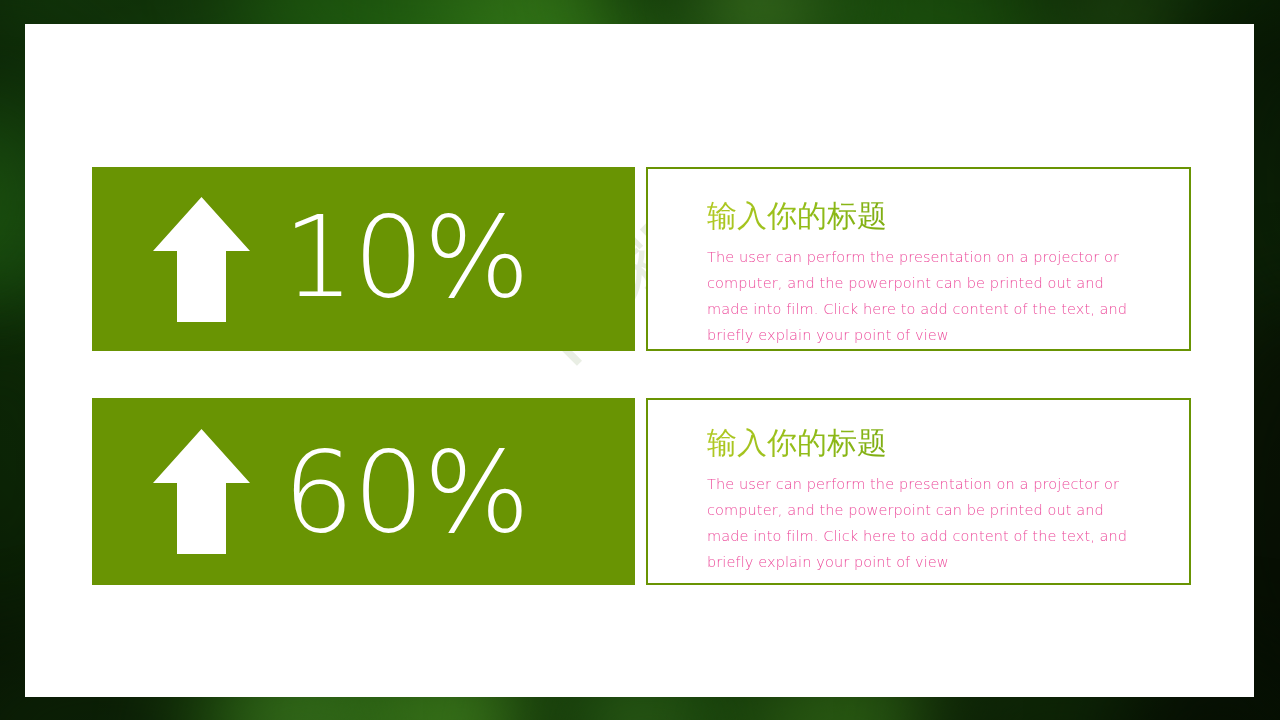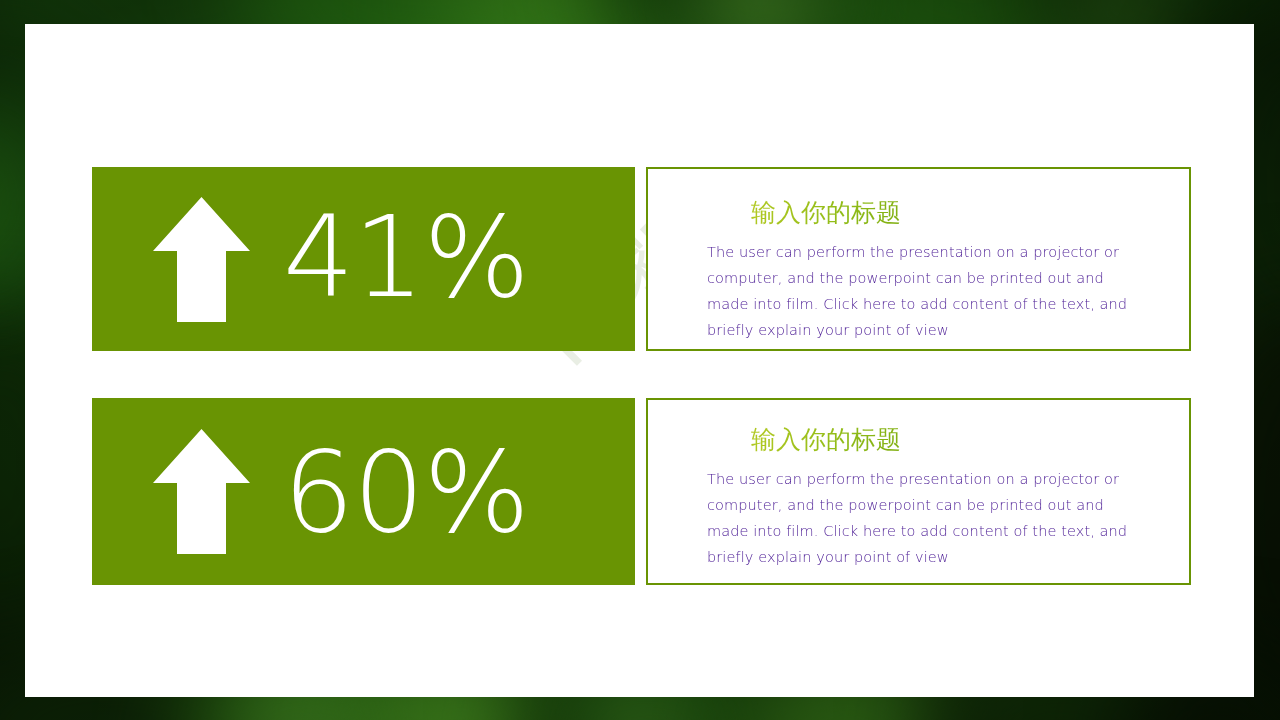--- a/index.html
+++ b/index.html
@@ -136,38 +136,37 @@
     border: 2px solid #699403;
     background: #ffffff;
     padding: 30px 46px 20px 59px;
     display: flex;
     flex-direction: column;
     justify-content: flex-start;
   }
   #row-2 .info-card { padding-top: 26px; }
 
   .info-title {
-    font-size: 25px;
+    font-size: 30px;
     font-weight: 400;
     line-height: 1.1;
     margin-bottom: 12px;
     background: linear-gradient(100deg, #b2c923 0%, #8fbb18 25%, #6d9e0c 60%, #4e7d06 100%);
     -webkit-background-clip: text;
     background-clip: text;
     color: transparent;
     -webkit-text-fill-color: transparent;
     font-family: "DejaVu Sans", sans-serif;
     white-space: nowrap;
-    margin-left: 44px;
   }
 
   .info-body {
     font-size: 14.5px;
     line-height: 26px;
-    color: #4c1d95;
+    color: #ec4899;
     font-weight: 300;
     letter-spacing: .1px;
     max-width: 452px;
     font-family: "DejaVu Sans", sans-serif;
   }
 </style>
 </head>
 <body>
 
 <div id="backdrop">
@@ -199,21 +198,21 @@
 <div id="slide">
 
   <div id="watermark">ppt家园</div>
 
   <div class="row" id="row-1">
 
     <div class="stat-panel">
       <svg class="arrow-icon" viewBox="0 0 97 125">
         <polygon fill="#ffffff" points="48.5,0 97,54 73,54 73,125 24,125 24,54 0,54"></polygon>
       </svg>
-      <div class="stat-value">41%</div>
+      <div class="stat-value">10%</div>
     </div>
 
     <div class="info-card">
       <div class="info-title">输入你的标题</div>
       <div class="info-body">The user can perform the presentation on a projector or computer, and the powerpoint can be printed out and made into film. Click here to add content of the text,  and briefly explain your point of view</div>
     </div>
 
   </div>
 
   <div class="row" id="row-2">

